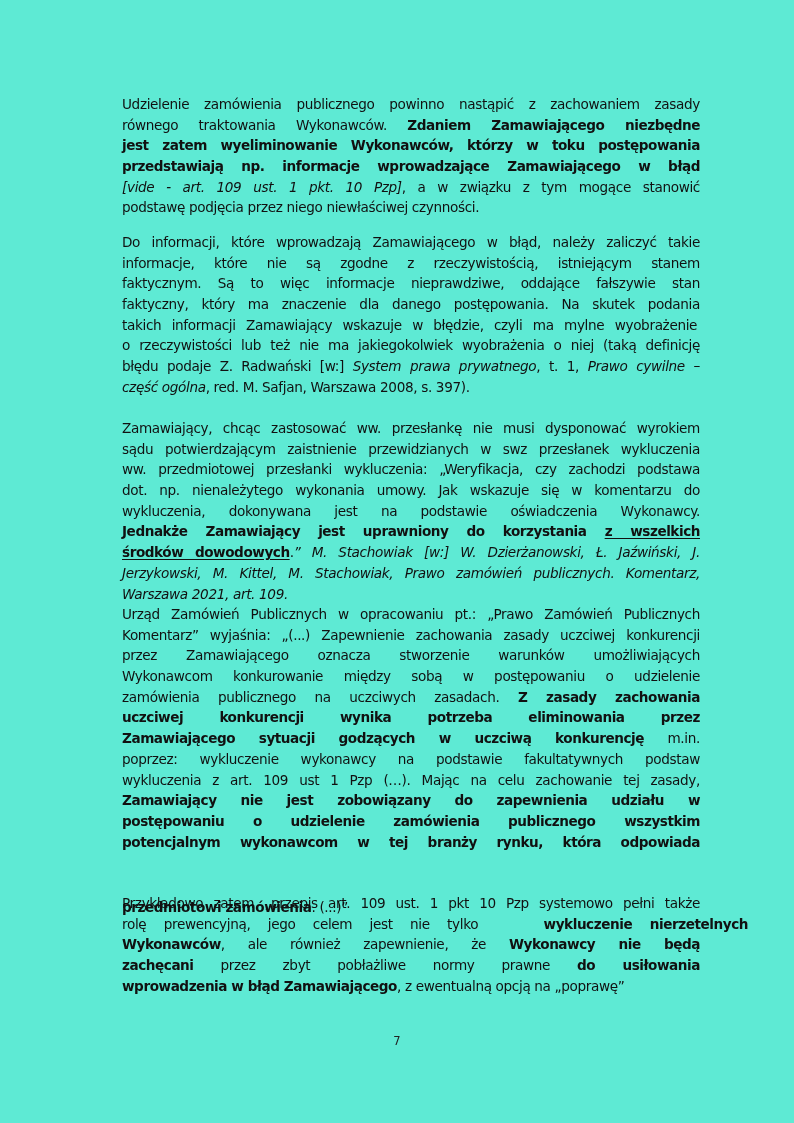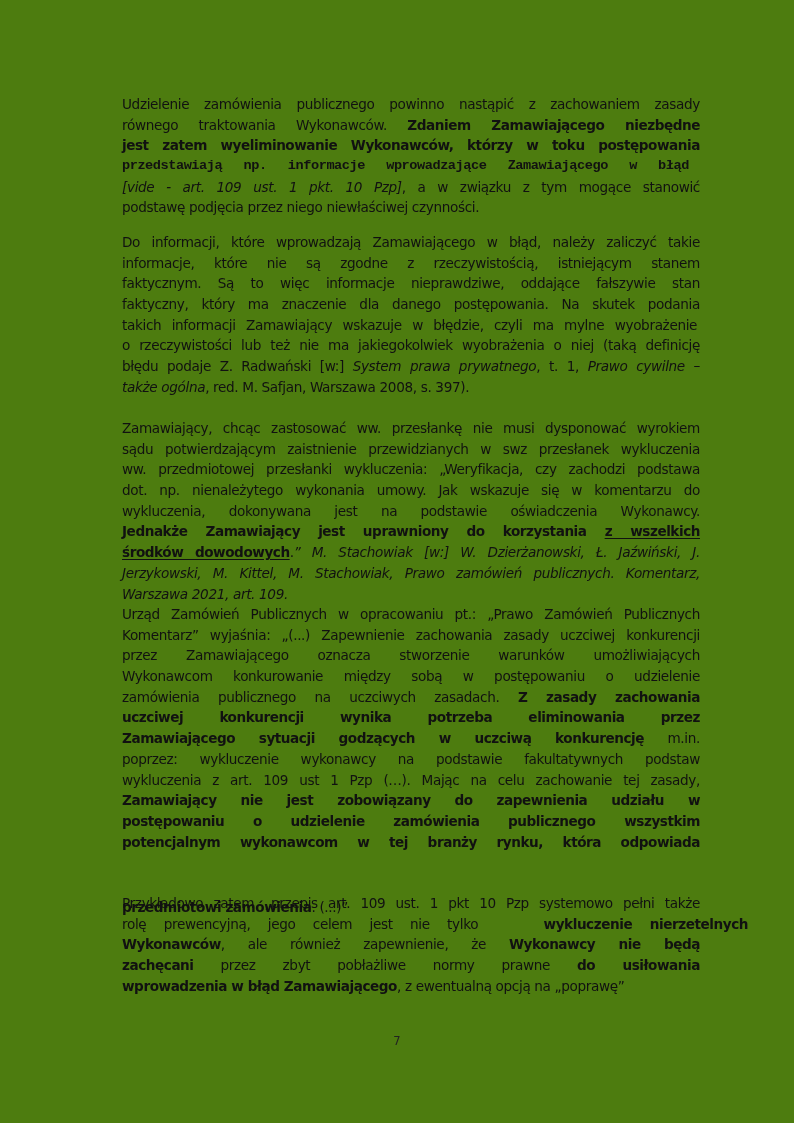--- a/index.html
+++ b/index.html
@@ -1,17 +1,17 @@
 <!DOCTYPE html>
 <html><head>
 <meta charset="utf-8">
 <style>
   html, body { margin: 0; padding: 0; background: #ffffff; }
   body { width: 794px; height: 1123px; position: relative; overflow: hidden; }
-  .page { position: absolute; left: 0; top: 0; width: 794px; height: 1123px; background: #4d7c0f; }
+  .page { position: absolute; left: 0; top: 0; width: 794px; height: 1123px; background: #5eead4; }
   .para { position: absolute; left: 122px; width: 578px; }
   .line {
     height: 20.7px; line-height: 20.7px;
     font-family: "DejaVu Sans", sans-serif; font-size: 13.6px;
     color: #111; white-space: nowrap;
     text-align: justify; text-align-last: justify;
     letter-spacing: -0.35px;
   }
   .line.last { text-align-last: left; }
   .line span { white-space: pre; }
@@ -24,33 +24,33 @@
   }
 </style>
 </head>
 <body>
 
 <div class="page">
   <div class="para" id="p0" style="top:94px">
       <div class="line" style="text-align: left; text-align-last: left;"><span style="white-space: pre; word-spacing: 10.846px;">Udzielenie zamówienia publicznego powinno nastąpić z zachowaniem zasady</span></div>
       <div class="line" style="text-align: left; text-align-last: left;"><span style="white-space: pre; word-spacing: 16.3313px; margin-top: 35px;">równego traktowania Wykonawców. </span><span class="b" style="white-space: pre; word-spacing: 16.3313px;">Zdaniem Zamawiającego niezbędne</span></div>
       <div class="line" style="text-align: left; text-align-last: left;"><span class="b" style="white-space: pre; word-spacing: 9.27902px;">jest zatem wyeliminowanie Wykonawców, którzy w toku postępowania</span></div>
-      <div class="line" style="text-align: left; text-align-last: left; font-family: Liberation Mono, monospace;"><span class="b" style="white-space: pre; word-spacing: 13.5599px;">przedstawiają np. informacje wprowadzające Zamawiającego w błąd</span></div>
+      <div class="line" style="text-align: left; text-align-last: left;"><span class="b" style="white-space: pre; word-spacing: 13.5599px;">przedstawiają np. informacje wprowadzające Zamawiającego w błąd</span></div>
       <div class="line" style="text-align: left; text-align-last: left;"><span class="i" style="white-space: pre; word-spacing: 7.81875px;">[vide - art. 109 ust. 1 pkt. 10 Pzp]</span><span style="white-space: pre; word-spacing: 7.81875px;">, a w związku z tym mogące stanowić</span></div>
       <div class="line last" style="text-align: left; text-align-last: left;"><span style="white-space: pre;">podstawę podjęcia przez niego niewłaściwej czynności.</span></div>
     </div>
   <div class="para" id="p1" style="top:232px">
       <div class="line" style="text-align: left; text-align-last: left;"><span style="white-space: pre; word-spacing: 7.5191px;">Do informacji, które wprowadzają Zamawiającego w błąd, należy zaliczyć takie</span></div>
       <div class="line" style="text-align: left; text-align-last: left;"><span style="white-space: pre; word-spacing: 15.4922px;">informacje, które nie są zgodne z rzeczywistością, istniejącym stanem</span></div>
       <div class="line" style="text-align: left; text-align-last: left;"><span style="white-space: pre; word-spacing: 12.5293px;">faktycznym. Są to więc informacje nieprawdziwe, oddające fałszywie stan</span></div>
       <div class="line" style="text-align: left; text-align-last: left;"><span style="white-space: pre; word-spacing: 9.02083px;">faktyczny, który ma znaczenie dla danego postępowania. Na skutek podania</span></div>
       <div class="line" style="text-align: left; text-align-last: left;"><span style="white-space: pre; word-spacing: 6.39583px;">takich informacji Zamawiający wskazuje w błędzie, czyli ma mylne wyobrażenie</span></div>
       <div class="line" style="text-align: left; text-align-last: left;"><span style="white-space: pre; word-spacing: 5.19176px;">o rzeczywistości lub też nie ma jakiegokolwiek wyobrażenia o niej (taką definicję</span></div>
       <div class="line" style="text-align: left; text-align-last: left;"><span style="white-space: pre; word-spacing: 4.72656px;">błędu podaje Z. Radwański [w:] </span><span class="i" style="white-space: pre; word-spacing: 4.72656px;">System prawa prywatnego</span><span style="white-space: pre; word-spacing: 4.72656px;">, t. 1, </span><span class="i" style="white-space: pre; word-spacing: 4.72656px;">Prawo cywilne –</span></div>
-      <div class="line last" style="text-align: left; text-align-last: left;"><span class="i" style="white-space: pre;">także ogólna</span><span style="white-space: pre;">, red. M. Safjan, Warszawa 2008, s. 397).</span></div>
+      <div class="line last" style="text-align: left; text-align-last: left;"><span class="i" style="white-space: pre;">część ogólna</span><span style="white-space: pre;">, red. M. Safjan, Warszawa 2008, s. 397).</span></div>
     </div>
   <div class="para" id="p2" style="top:418px">
       <div class="line" style="text-align: left; text-align-last: left;"><span style="white-space: pre; word-spacing: 6.6875px;">Zamawiający, chcąc zastosować ww. przesłankę nie musi dysponować wyrokiem</span></div>
       <div class="line" style="text-align: left; text-align-last: left;"><span style="white-space: pre; word-spacing: 7.71875px;">sądu potwierdzającym zaistnienie przewidzianych w swz przesłanek wykluczenia</span></div>
       <div class="line" style="text-align: left; text-align-last: left;"><span style="white-space: pre; word-spacing: 7.93973px;">ww. przedmiotowej przesłanki wykluczenia: „Weryfikacja, czy zachodzi podstawa</span></div>
       <div class="line" style="text-align: left; text-align-last: left;"><span style="white-space: pre; word-spacing: 8.14219px;">dot. np. nienależytego wykonania umowy. Jak wskazuje się w komentarzu do</span></div>
       <div class="line" style="text-align: left; text-align-last: left;"><span style="white-space: pre; word-spacing: 19.4557px;">wykluczenia, dokonywana jest na podstawie oświadczenia Wykonawcy.</span></div>
       <div class="line" style="text-align: left; text-align-last: left;"><span class="b" style="white-space: pre; word-spacing: 13.7879px;">Jednakże Zamawiający jest uprawniony do korzystania </span><span class="b u" style="white-space: pre; word-spacing: 13.7879px;">z wszelkich</span></div>
       <div class="line" style="text-align: left; text-align-last: left;"><span class="b u" style="white-space: pre; word-spacing: 7.37326px;">środków dowodowych</span><span style="white-space: pre; word-spacing: 7.37326px;">.</span><span class="i" style="white-space: pre; word-spacing: 7.37326px;">” M. Stachowiak [w:] W. Dzierżanowski, Ł. Jaźwiński, J.</span></div>
       <div class="line" style="text-align: left; text-align-last: left;"><span class="i" style="white-space: pre; word-spacing: 7.45312px;">Jerzykowski, M. Kittel, M. Stachowiak, Prawo zamówień publicznych. Komentarz,</span></div>

